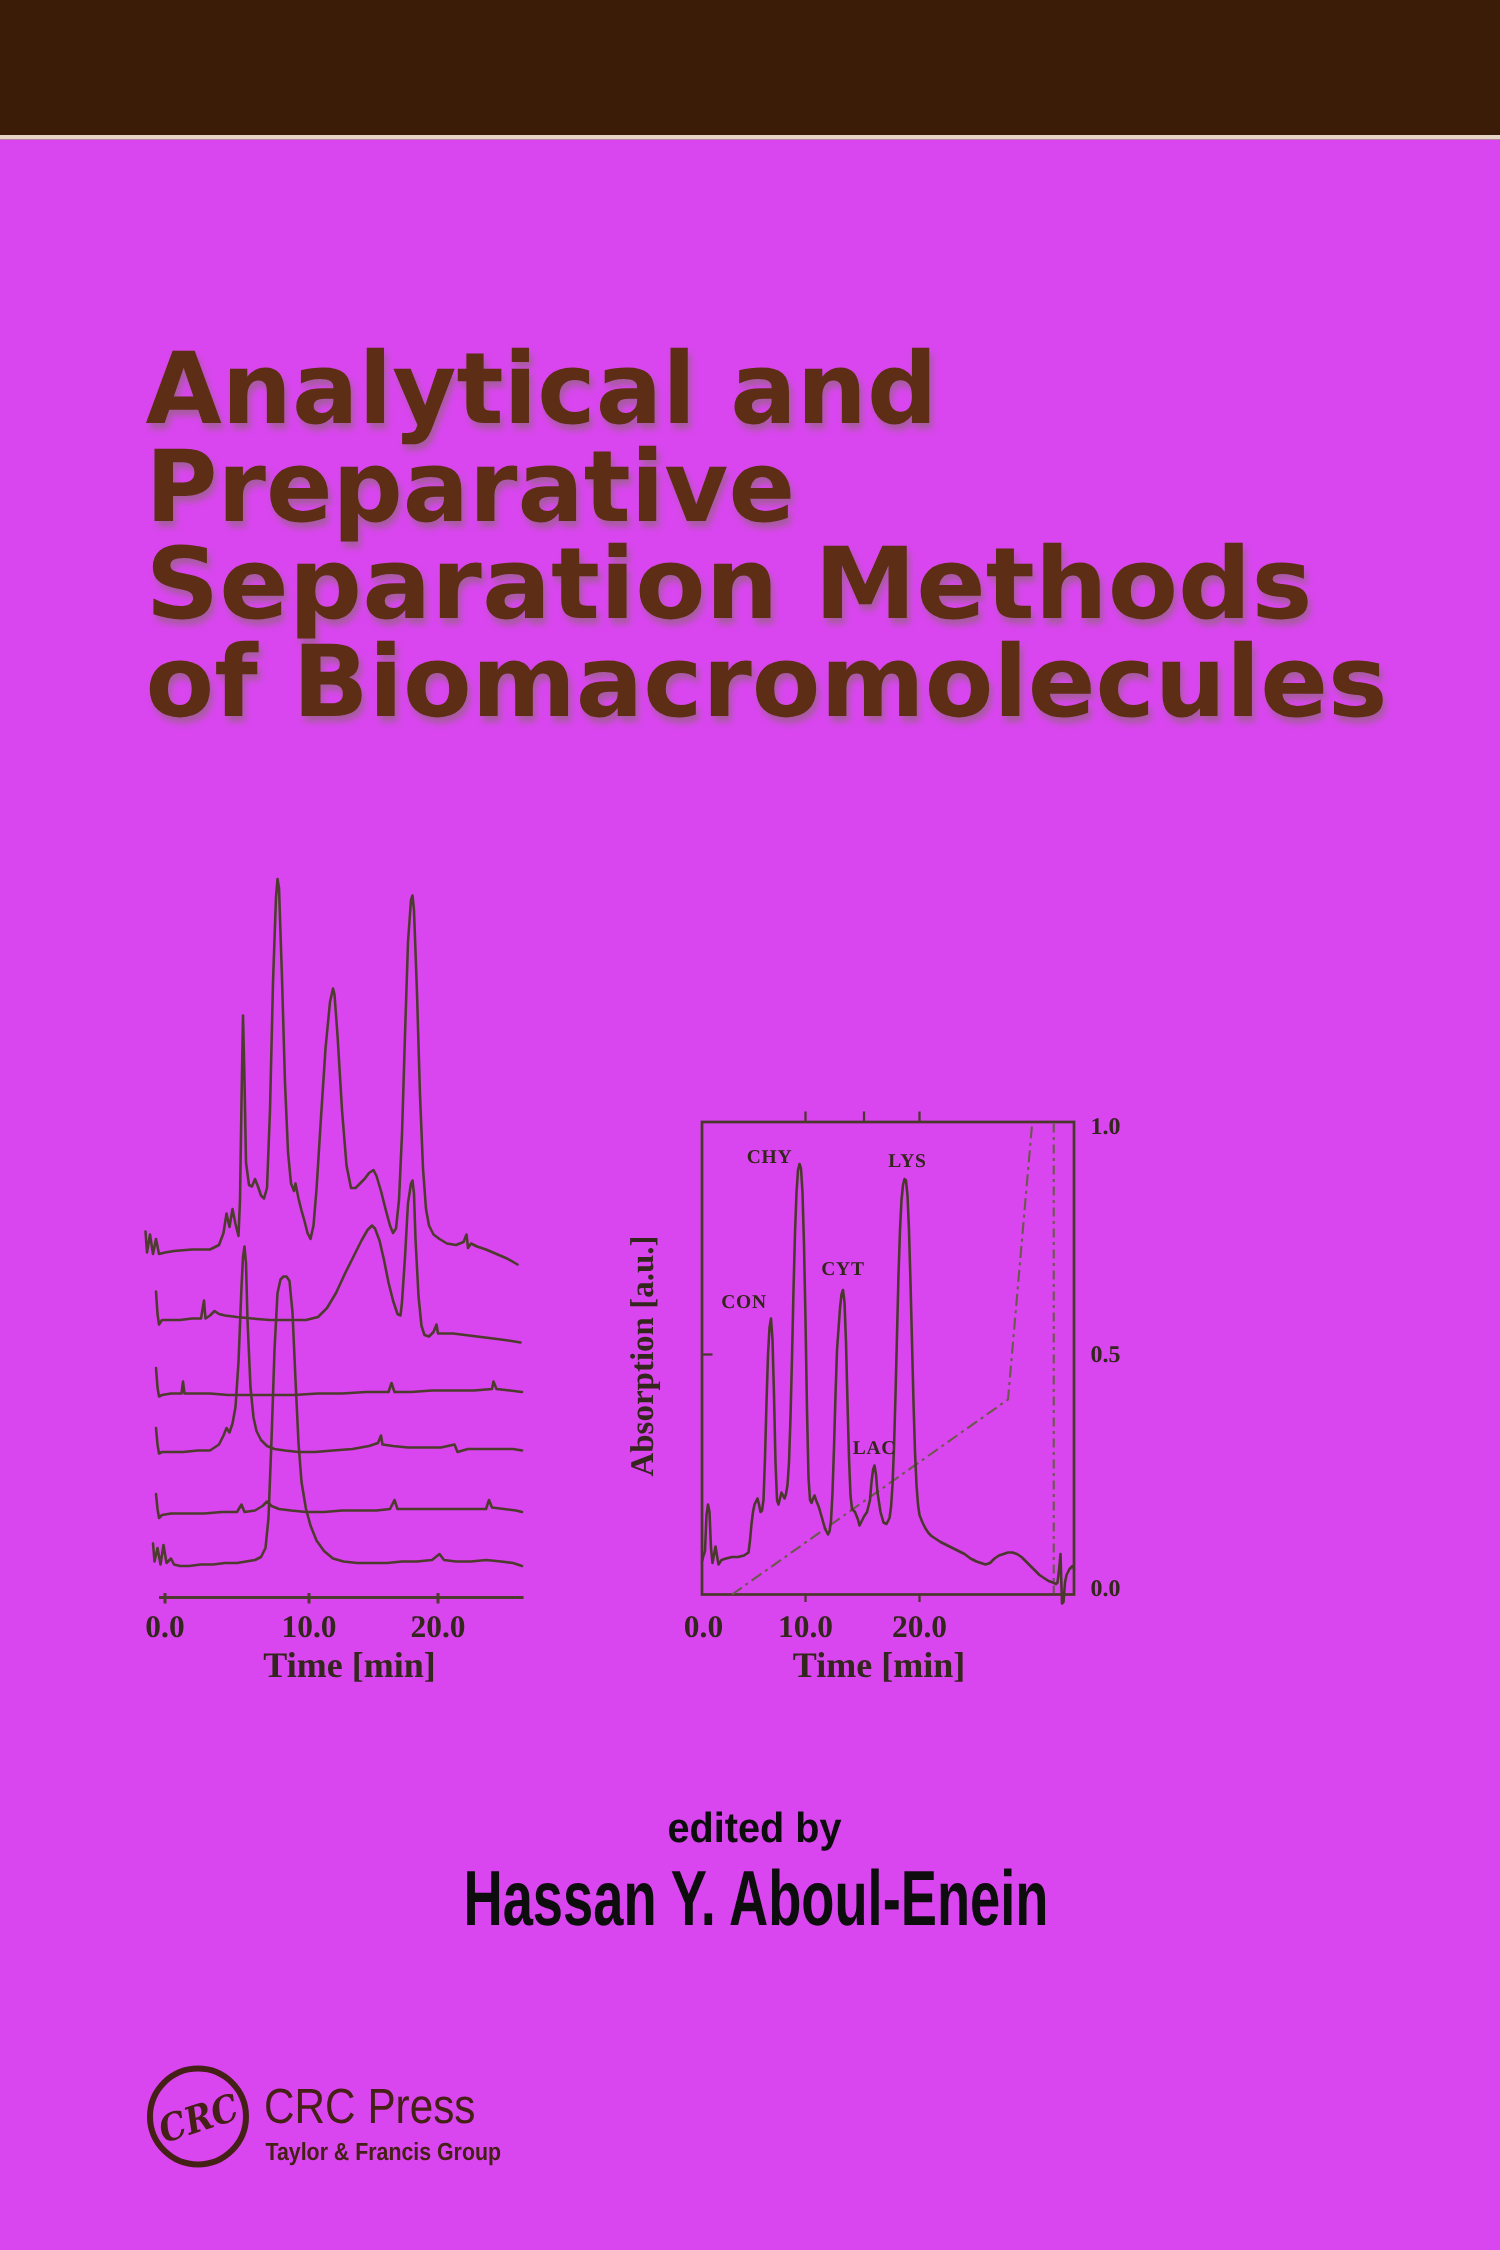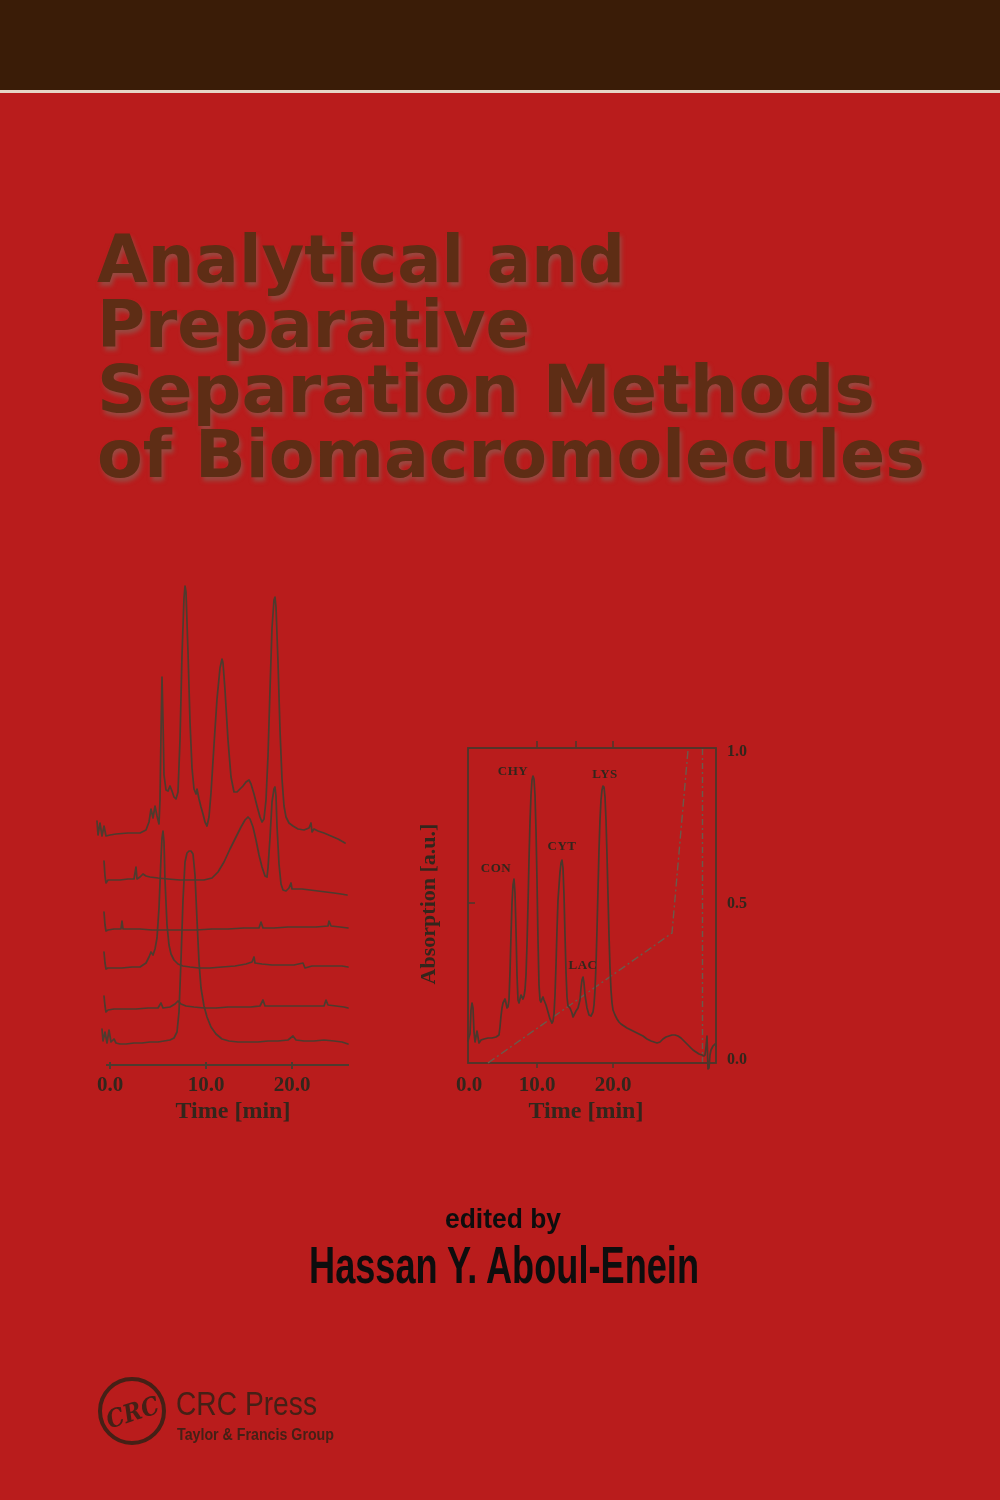--- a/index.html
+++ b/index.html
@@ -1,16 +1,16 @@
 <!DOCTYPE html>
 <html><head>
 <meta charset="utf-8">
 <style>
   html,body{margin:0;padding:0;background:#888;}
-  .cover{position:relative;width:1000px;height:1500px;margin:0 auto;background:#b91c1c;overflow:hidden;font-family:"Liberation Sans",sans-serif;}
+  .cover{position:relative;width:1000px;height:1500px;margin:0 auto;background:#d946ef;overflow:hidden;font-family:"Liberation Sans",sans-serif;}
   .top-bar{position:absolute;left:0;top:0;width:1000px;height:90px;background:#3a1c07;border-bottom:3px solid #e6d6c6;}
   svg.layer{position:absolute;left:0;top:0;width:1000px;height:1500px;}
   
   .tl{font-family:"DejaVu Sans",sans-serif;font-weight:bold;font-size:66px;fill:#5e2d15;filter:drop-shadow(2px 4px 2px rgba(125,110,95,.55));}
   
   .axlab{font-family:"Liberation Serif",serif;font-weight:bold;font-size:21px;fill:#33261c;}
   .xlabel{font-family:"Liberation Serif",serif;font-weight:bold;font-size:24px;fill:#33261c;}
   .peaklab{font-family:"Liberation Serif",serif;font-weight:bold;font-size:13px;fill:#33261c;letter-spacing:.5px;}
   .rtick{font-family:"Liberation Serif",serif;font-weight:bold;font-size:16px;fill:#33261c;}
   .ylabel{font-family:"Liberation Serif",serif;font-weight:bold;font-size:22px;fill:#33261c;}

